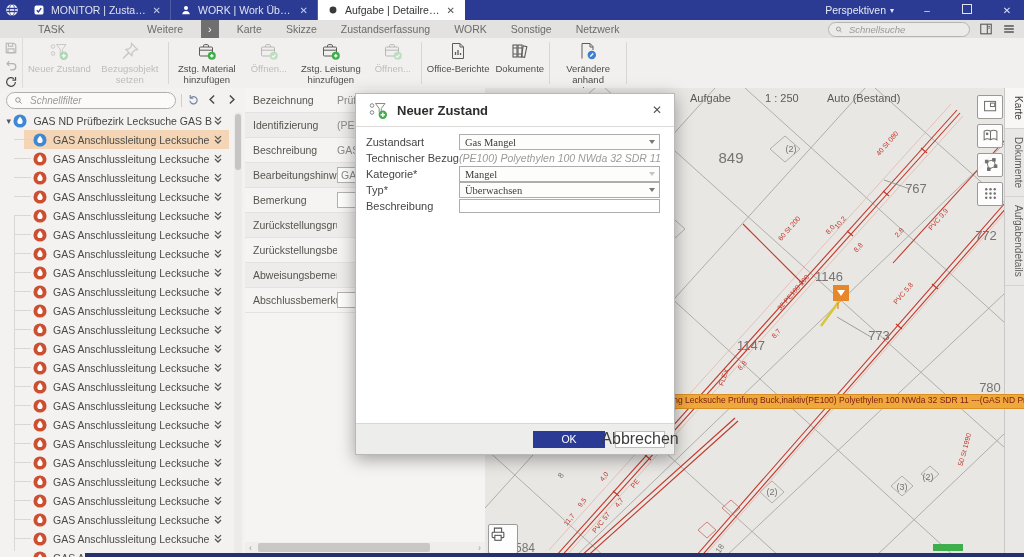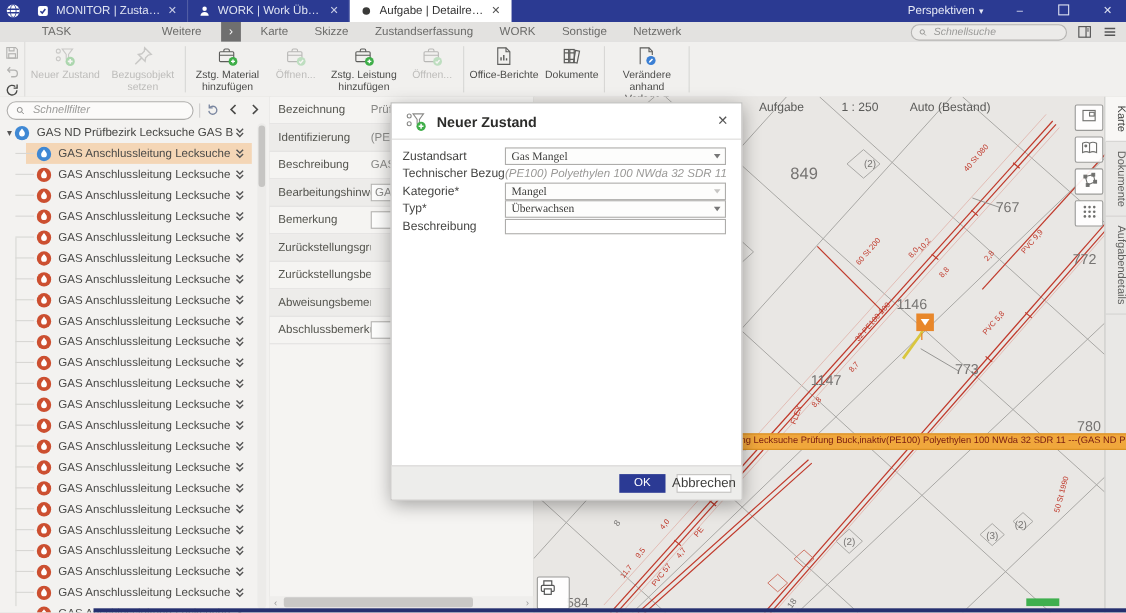--- a/index.html
+++ b/index.html
@@ -124,22 +124,22 @@
   .dselect{flex:1;height:14px;border:1px solid #aeadab;background:#fdfdfc;display:flex;align-items:center;
            font-size:10.5px;color:#3c3c3a;padding:0 5px;position:relative;font-family:Liberation Serif, serif;}
   .dselect .dchev{position:absolute;right:4px;top:5px;width:0;height:0;border-left:3.5px solid transparent;
                   border-right:3.5px solid transparent;border-top:4px solid #777;}
   .dselect.disabled .dchev{border-top-color:#c6c5c3;}
   .dstatic{flex:1;font-size:10.5px;font-style:italic;color:#9b9a98;white-space:nowrap;overflow:hidden;}
   .dinput{flex:1;height:12px;border:1px solid #aeadab;background:#fff;font-family:"Liberation Sans",sans-serif;
           font-size:10.5px;color:#333;padding:0 4px;outline:none;}
   #dlg-footer{position:absolute;left:0;right:0;bottom:0;height:30px;background:#ededeb;border-top:1px solid #d9d8d6;
               display:flex;align-items:center;justify-content:flex-end;gap:10px;padding-right:9px;}
-  #ok-btn{width:42px;height:17px;background:#2b3a94;color:#fff;font-size:10.5px;display:flex;align-items:center;justify-content:center;}
-  #cancel-btn{width:50px;height:17px;background:#fff;border:1px solid #c0bfbd;color:#3c3c3a;font-size:12px;
+  #ok-btn{width:72px;height:17px;background:#2b3a94;color:#fff;font-size:10.5px;display:flex;align-items:center;justify-content:center;}
+  #cancel-btn{width:50px;height:17px;background:#fff;border:1px solid #c0bfbd;color:#3c3c3a;font-size:16px;
               display:flex;align-items:center;justify-content:center;box-sizing:border-box;}
   
   #bottomstrip{position:absolute;left:85px;right:0;bottom:0;height:4px;background:#25306f;z-index:6;}
 </style>
 </head>
 <body>
 
 <div id="app">
 
   <div id="titlebar">

